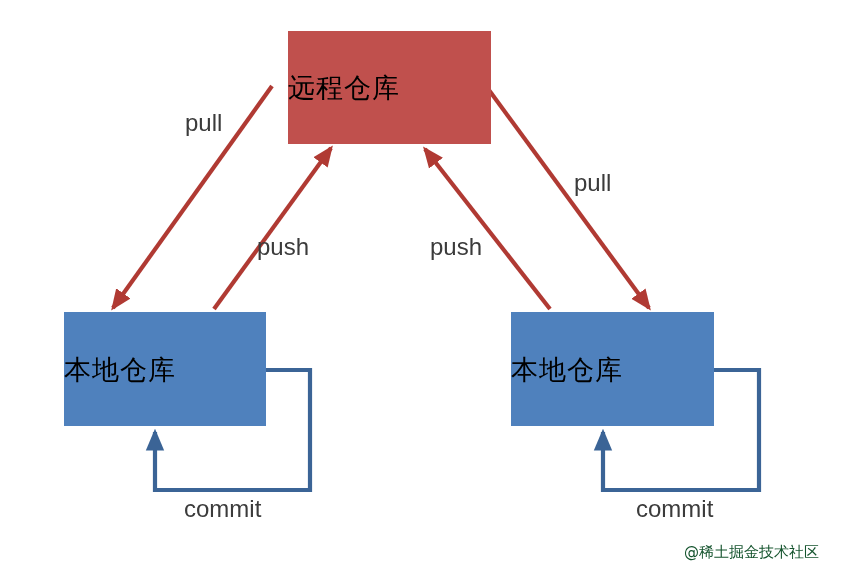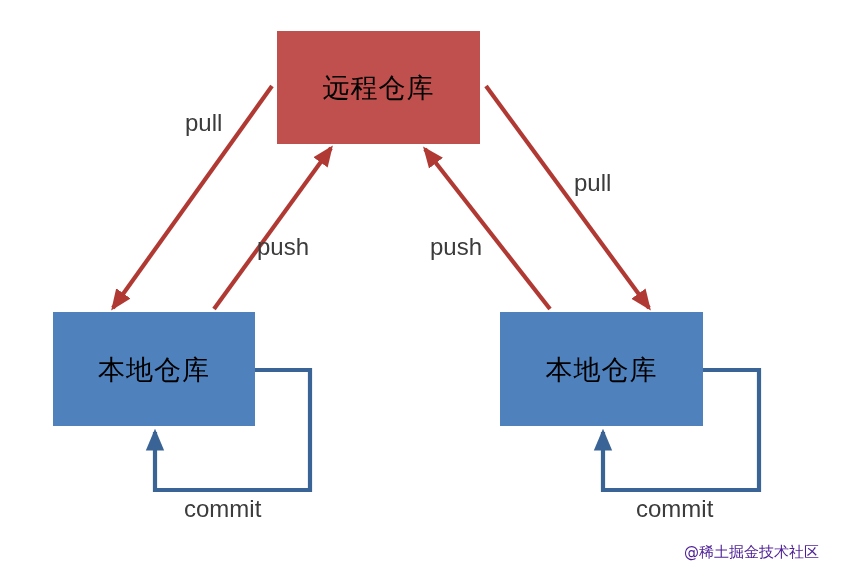--- a/index.html
+++ b/index.html
@@ -21,22 +21,23 @@
     position: absolute;
     left: 0;
     top: 0;
     width: 864px;
     height: 578px;
   }
   .node-box {
     position: absolute;
     display: flex;
     align-items: center;
-    justify-content: center;
+    justify-content: flex-start;
     box-sizing: border-box;
+    margin-left: 11px;
   }
   .node-label {
     font-size: 27px;
     color: #000000;
     font-family: "DejaVu Sans", "Liberation Sans", sans-serif;
     letter-spacing: 1px;
     line-height: 1;
     white-space: nowrap;
   }
   #node-remote {
@@ -72,21 +73,21 @@
   #label-pull-right { left: 574px; top: 171px; }
   #label-push-left  { left: 257px; top: 235px; }
   #label-push-right { left: 430px; top: 235px; }
   #label-commit-left  { left: 184px; top: 497px; }
   #label-commit-right { left: 636px; top: 497px; }
   #watermark {
     position: absolute;
     left: 684px;
     top: 545px;
     font-size: 15px;
-    color: #4c1d95;
+    color: #14532d;
     font-family: "DejaVu Sans", "Liberation Sans", sans-serif;
     white-space: nowrap;
     line-height: 1;
     text-align: right;
   }
 </style>
 </head>
 <body>
 
 <div id="canvas">

